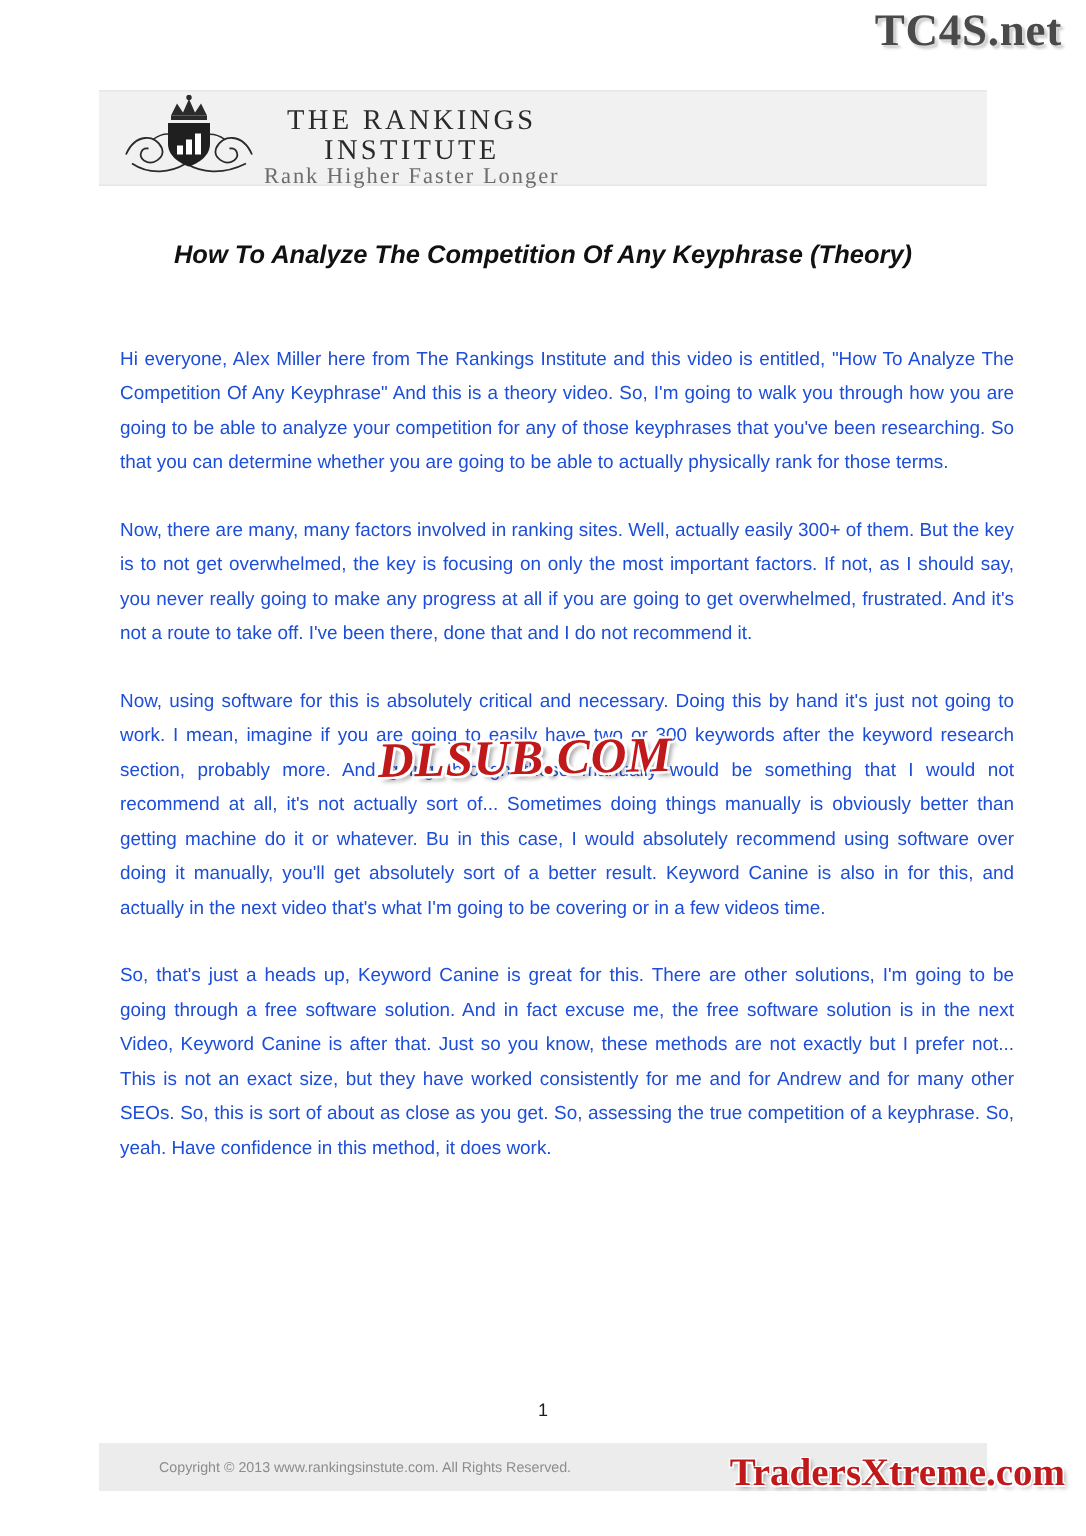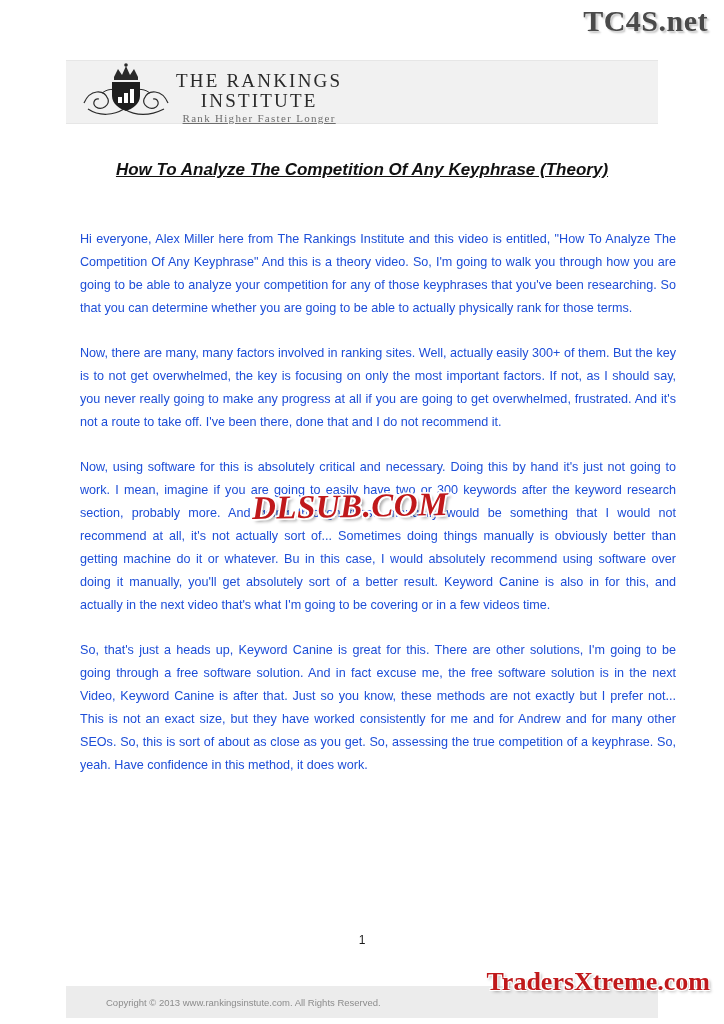--- a/index.html
+++ b/index.html
@@ -69,39 +69,37 @@
     font-size: 19px;
     letter-spacing: 2.2px;
     line-height: 20px;
   }
   .logo-line2 {
     font-size: 19px;
     letter-spacing: 2.2px;
     line-height: 20px;
   }
   .logo-line3 {
-    font-size: 11px;
+    font-size: 15px;
     letter-spacing: 1.3px;
     line-height: 14px;
     color: #6d6d6d;
-    text-decoration: underline;
   }
 
   
   .doc-title {
     position: absolute;
     top: 160px;
     left: 66px;
     width: 592px;
     text-align: center;
     font-size: 17px;
     font-weight: bold;
     font-style: italic;
     color: #111;
-    text-decoration: underline;
   }
 
   
   .body-copy {
     position: absolute;
     top: 228px;
     left: 80px;
     width: 596px;
     font-size: 12.6px;
     line-height: 23px;
@@ -150,21 +148,20 @@
   
   .footer-band {
     position: absolute;
     top: 962px;
     left: 66px;
     width: 592px;
     height: 32px;
     background: #ececec;
     display: flex;
     align-items: center;
-    margin-top: 24px;
   }
   .footer-text {
     margin-left: 40px;
     font-size: 9.5px;
     color: #8c8c8c;
   }
 
   
   .bottom-watermark {
     position: absolute;

